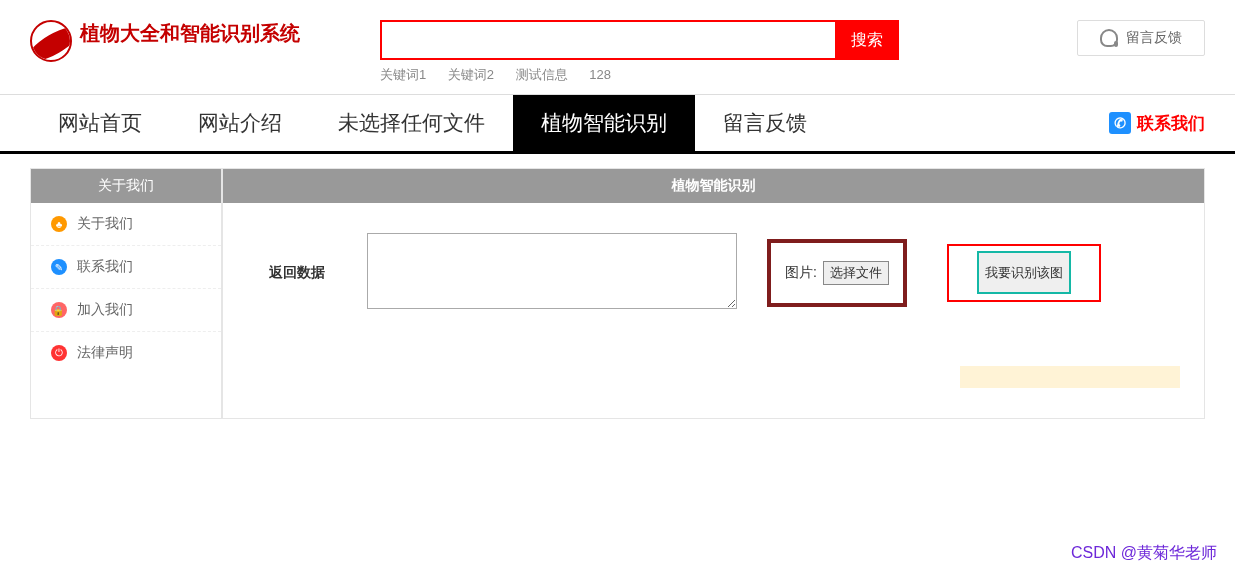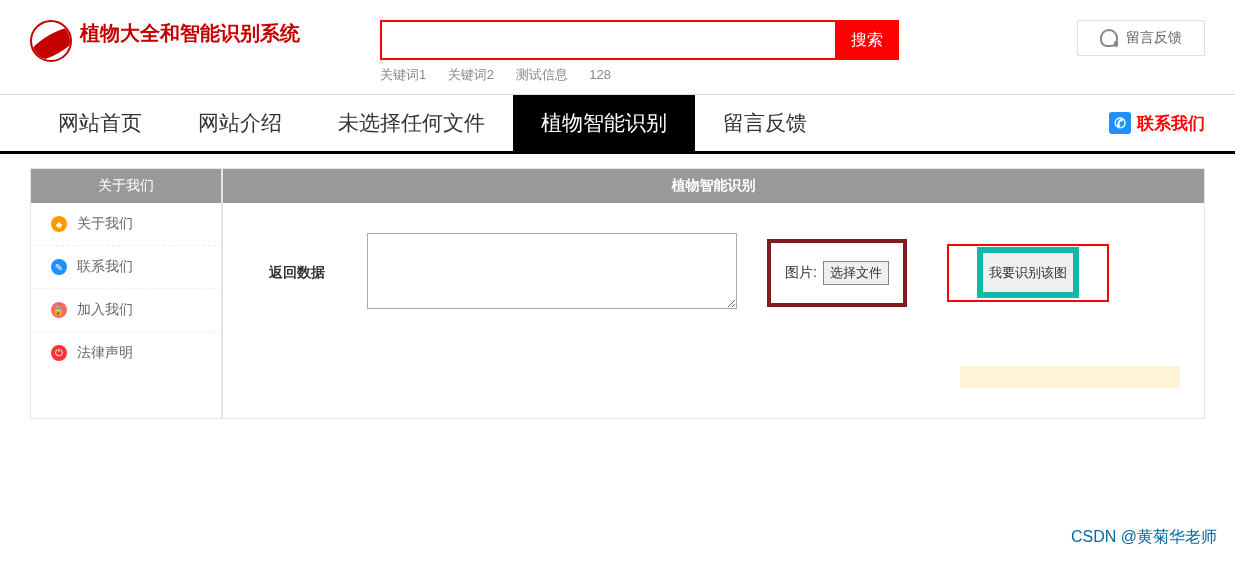--- a/index.html
+++ b/index.html
@@ -35,23 +35,23 @@
 .main { flex: 1; border: 1px solid #e5e5e5; }
 .main-header { background: #999; color: #fff; text-align: center; padding: 8px 0; font-size: 14px; font-weight: bold; }
 .main-body { padding: 30px 24px; }
 .form-row { display: flex; align-items: center; gap: 20px; }
 .label-cell { width: 100px; text-align: center; font-weight: bold; }
 .textarea-cell textarea { width: 370px; height: 76px; border: 1px solid #aaa; resize: both; padding: 4px; }
 .upload-cell { border: 4px solid #7f1d1d; padding: 18px 14px; display: flex; align-items: center; gap: 6px; margin-left: 10px; }
 .file-btn { border: 1px solid #888; background: #efefef; padding: 2px 6px; font-size: 13px; cursor: pointer; }
 .no-file { color: #333; font-size: 13px; }
 .recognize-cell { border: 2px solid #ff0000; padding: 18px 28px; margin-left: 20px; }
-.recognize-btn { border: 6px solid #14b8a6; background: #efefef; padding: 12px 6px; font-size: 13px; cursor: pointer; }
+.recognize-btn { border: 2px solid #14b8a6; background: #efefef; padding: 12px 6px; font-size: 13px; cursor: pointer; }
 .yellow-bar { height: 22px; background: #fff3d6; width: 220px; margin-left: auto; margin-top: 54px; margin-right: 0; }
-.watermark { position: fixed; right: 18px; bottom: 16px; color: #0369a1; font-size: 16px; pointer-events: none; }
+.watermark { position: fixed; right: 18px; bottom: 0; color: #6d28d9; font-size: 16px; pointer-events: none; }
 .headset-icon { width: 18px; height: 18px; border: 2px solid #888; border-radius: 50% 50% 40% 40%; position: relative; }
 .headset-icon::after { content: ""; position: absolute; width: 4px; height: 6px; background: #888; right: -2px; bottom: -2px; border-radius: 2px; }
 </style>
 </head>
 <body>
 
 <div class="header">
   <div class="logo-block">
     <div class="logo-circle"></div>
     <div class="logo-text">

